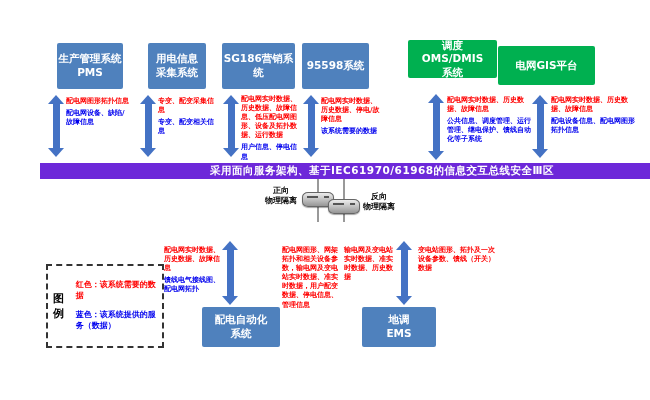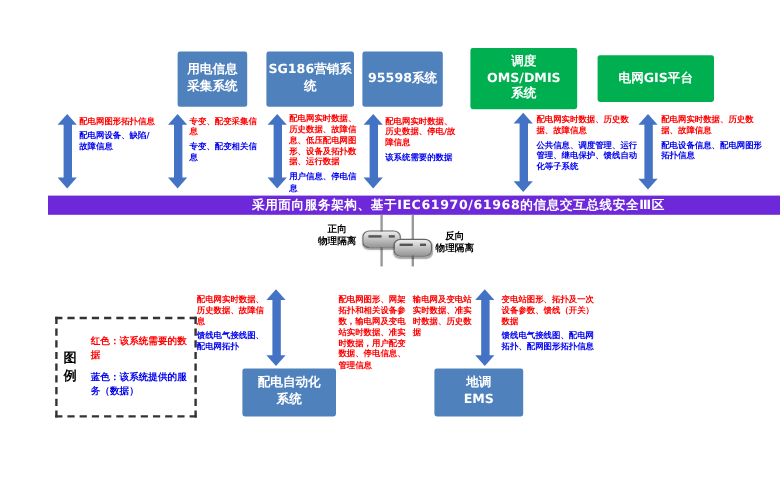--- a/index.html
+++ b/index.html
@@ -34,26 +34,28 @@
   .legend{position:absolute;border:2px dashed #333;display:flex;align-items:center;
           padding:5px;box-sizing:border-box;gap:5px;background:#fff;}
   .legend-title{font-size:11px;font-weight:bold;width:26px;color:#000;}
   .legend-items{display:flex;flex-direction:column;gap:8px;font-size:8px;font-weight:bold;line-height:1.35;align-items:flex-end;}
 </style>
 </head>
 <body>
 
 <div class="canvas">
 
+  <div class="sysbox blue" style="left:57px;top:43px;width:66px;height:46px">生产管理系统
+PMS</div>
   <div class="sysbox blue" style="left:148px;top:43px;width:58px;height:46px">用电信息
 采集系统</div>
   <div class="sysbox blue" style="left:222px;top:43px;width:73px;height:46px">SG186营销系
 统</div>
   <div class="sysbox blue" style="left:302px;top:43px;width:67px;height:46px">95598系统</div>
-  <div class="sysbox green" style="left:392px;top:40px;width:89px;height:51px">调度
+  <div class="sysbox green" style="left:408px;top:40px;width:89px;height:38px">调度
 OMS/DMIS
 系统</div>
   <div class="sysbox green" style="left:498px;top:46px;width:97px;height:39px">电网GIS平台</div>
 
   <div class="varrow" style="left:48px;top:95px;height:62px">
       <div class="shaft"></div>
     </div>
   <div class="varrow" style="left:140px;top:95px;height:62px">
       <div class="shaft"></div>
     </div>
@@ -126,21 +128,20 @@
     <div class="blueline">馈线电气接线图、配电网拓扑</div>
   </div>
   <div class="anno" style="left:282px;top:246px;width:58px">
     <div class="redline">配电网图形、网架拓扑和相关设备参数，输电网及变电站实时数据、准实时数据，用户配变数据、停电信息、管理信息</div>
   </div>
   <div class="anno" style="left:344px;top:246px;width:50px">
     <div class="redline">输电网及变电站实时数据、准实时数据、历史数据</div>
   </div>
   <div class="anno" style="left:418px;top:246px;width:82px">
     <div class="redline">变电站图形、拓扑及一次设备参数、馈线（开关）数据</div>
-    <div class="blueline">馈线电气接线图、配电网拓扑、配网图形拓扑信息</div>
   </div>
 
   <div class="sysbox blue" style="left:202px;top:307px;width:78px;height:40px">配电自动化
 系统</div>
   <div class="sysbox blue" style="left:362px;top:307px;width:74px;height:40px">地调
 EMS</div>
 
 </div>
 
 </body></html>

